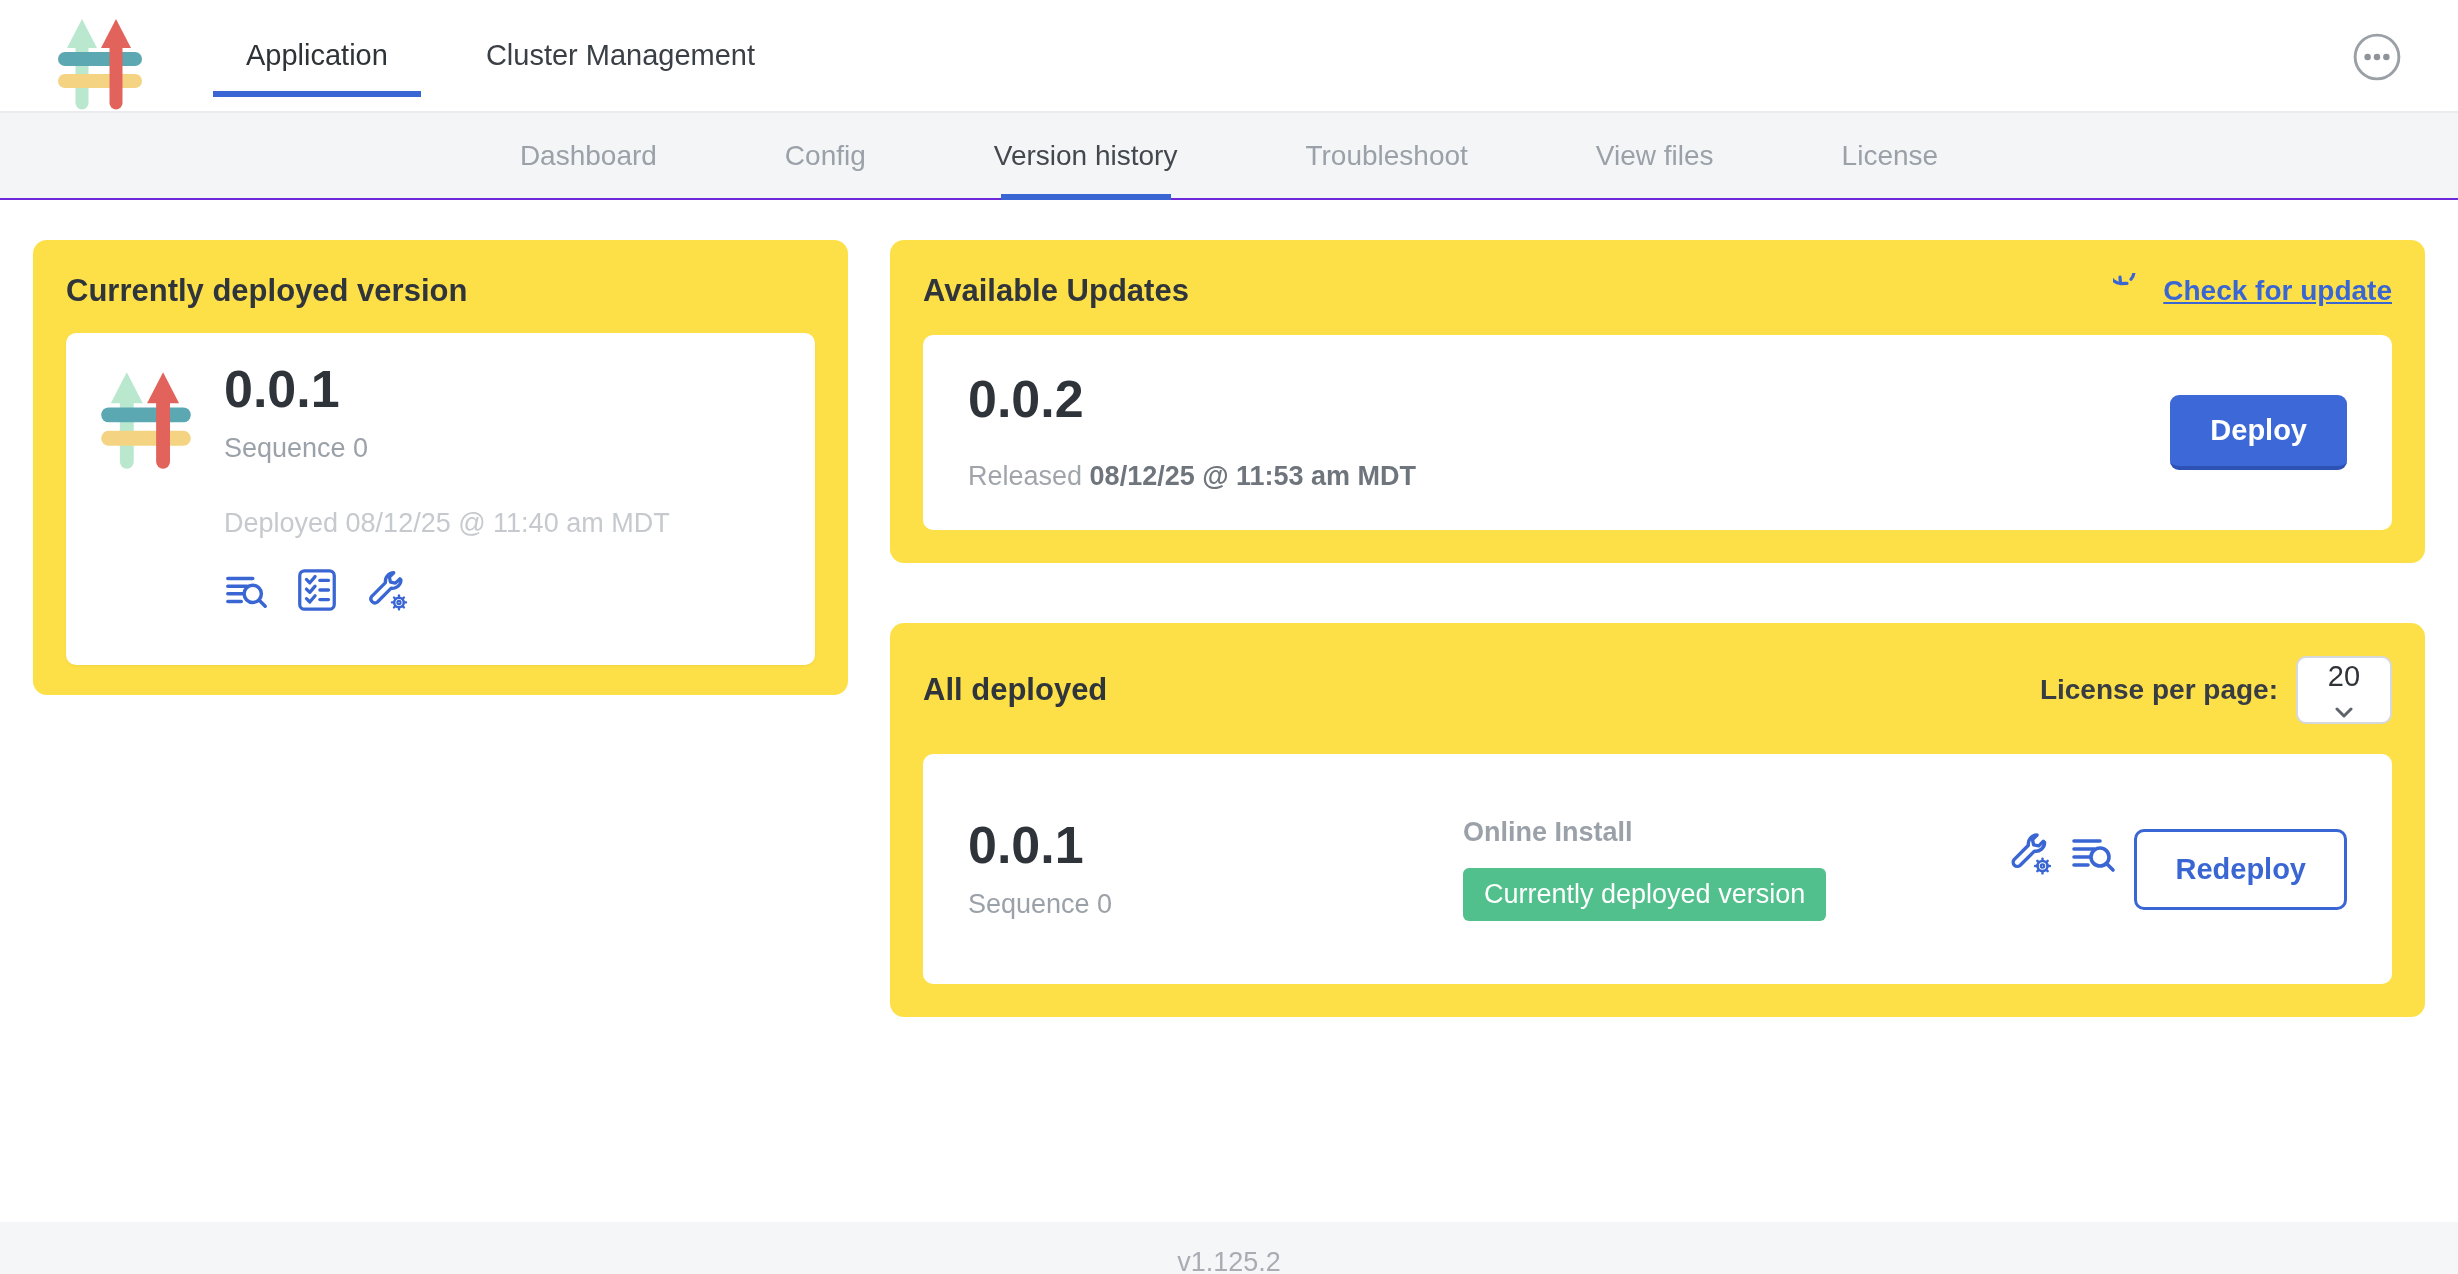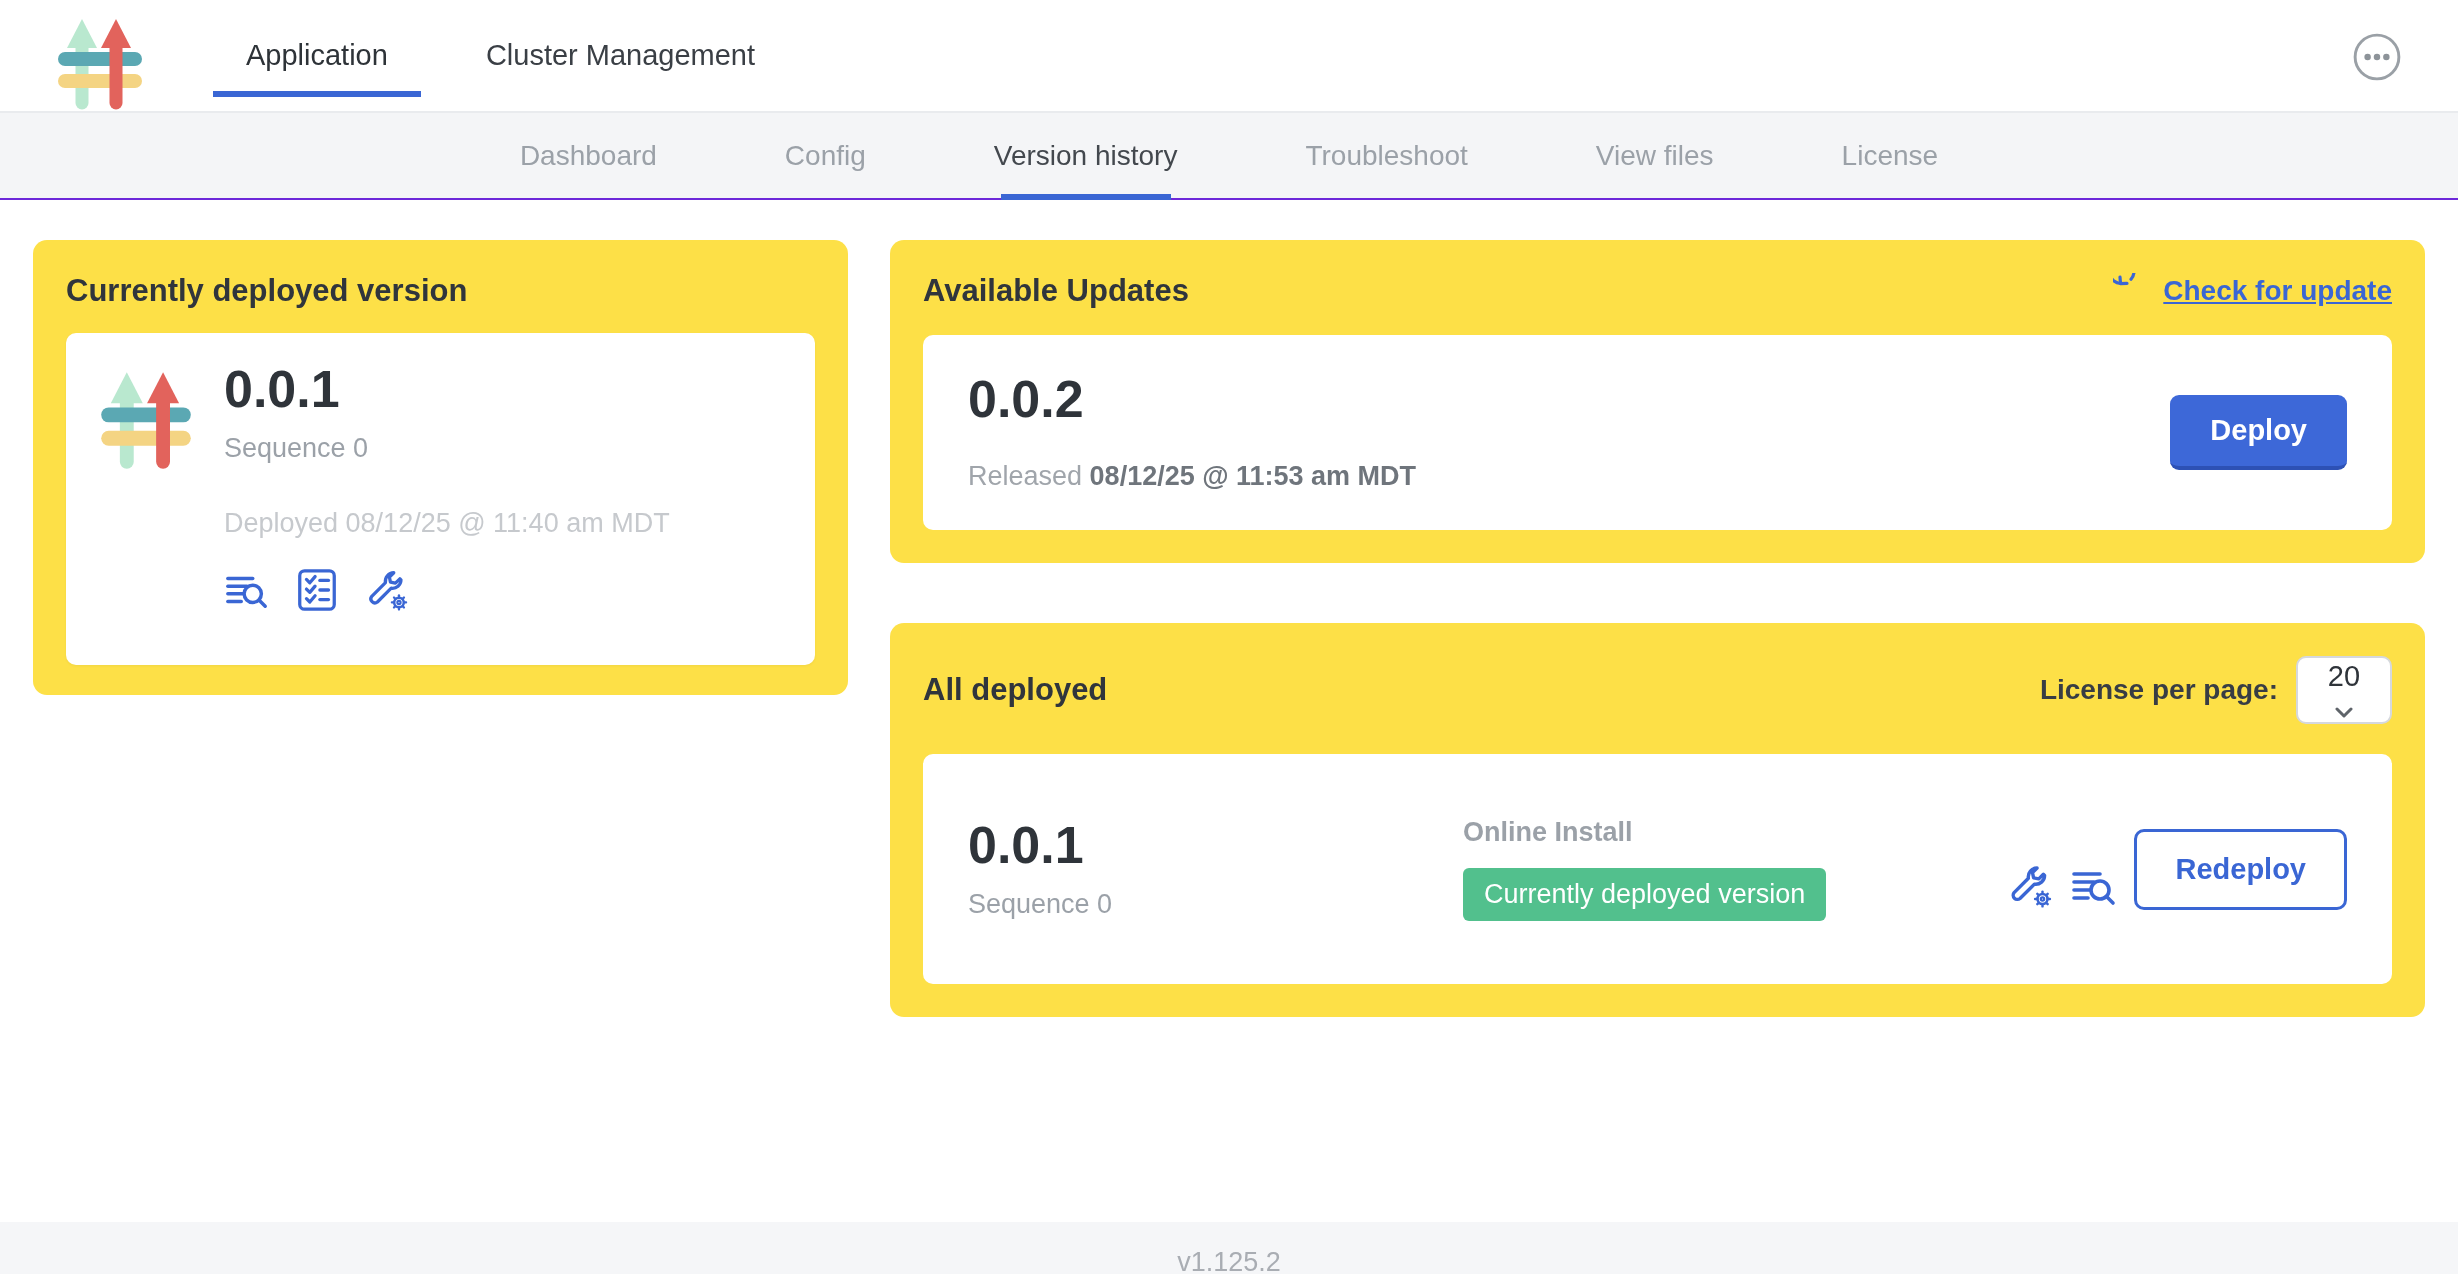--- a/index.html
+++ b/index.html
@@ -101,21 +101,21 @@
     padding: 50px 45px; display: flex; align-items: center; min-height: 230px;
   }
   .row-left { width: 495px; flex: none; }
   .row-mid { flex: 1; }
   .online { font-size: 27px; font-weight: bold; color: #9ba1a8; }
   .badge {
     display: inline-block; margin-top: 20px;
     background: #52c08d; color: #fff; font-size: 27px;
     padding: 11px 21px; border-radius: 6px;
   }
-  .row-right { display: flex; align-items: flex-end; gap: 16px; flex: none; }
+  .row-right { display: flex; align-items: flex-start; gap: 16px; flex: none; }
   .redeploy-btn {
     border: 3px solid #3a66d4; color: #3a66d4; background: #fff;
     font-size: 29px; font-weight: bold; padding: 21px 38px; border-radius: 10px; cursor: pointer;
     font-family: "Liberation Sans", sans-serif;
   }
   
   .footer {
     margin-top: 205px; height: 80px; background: #f5f6f8;
     display: flex; align-items: center; justify-content: center;
     font-size: 27px; color: #a9adb3;

